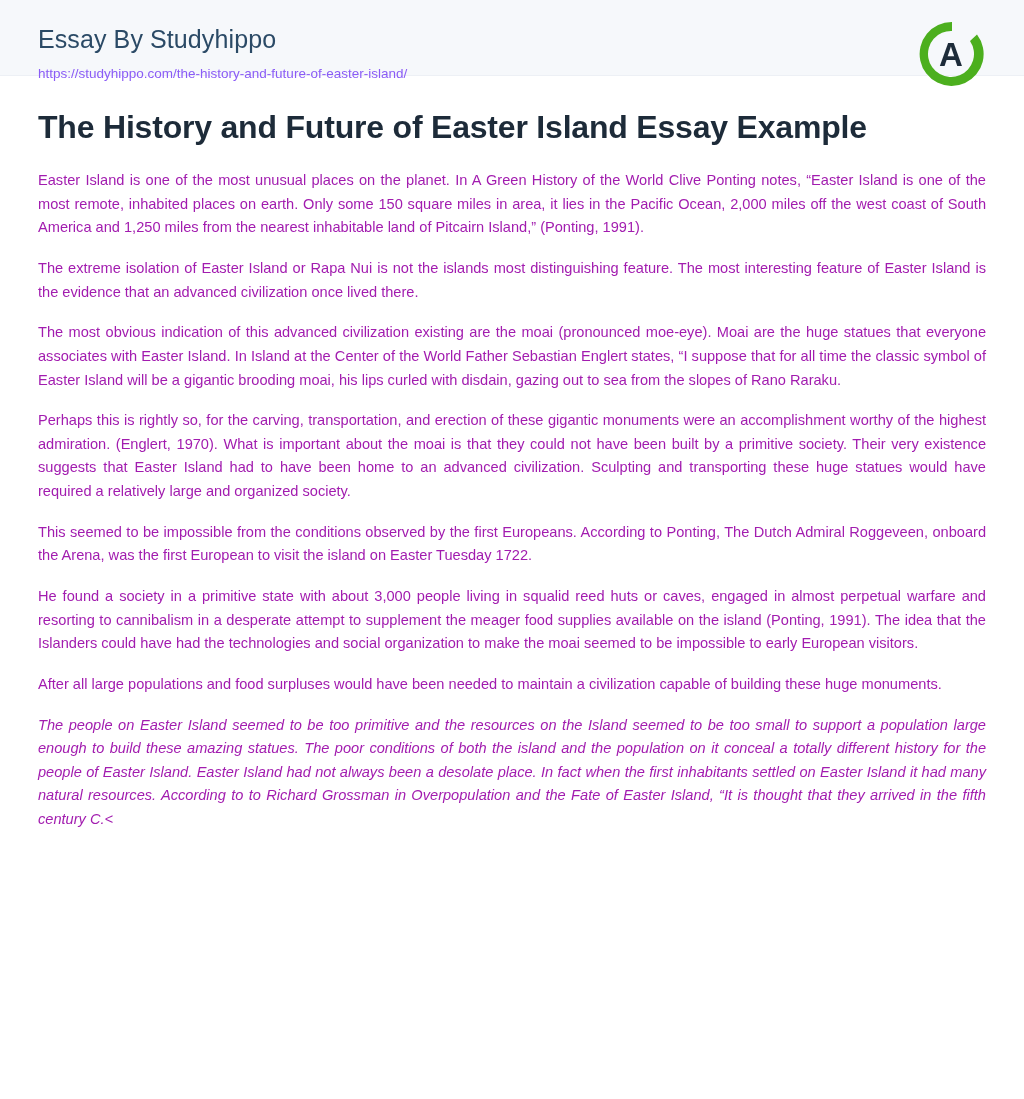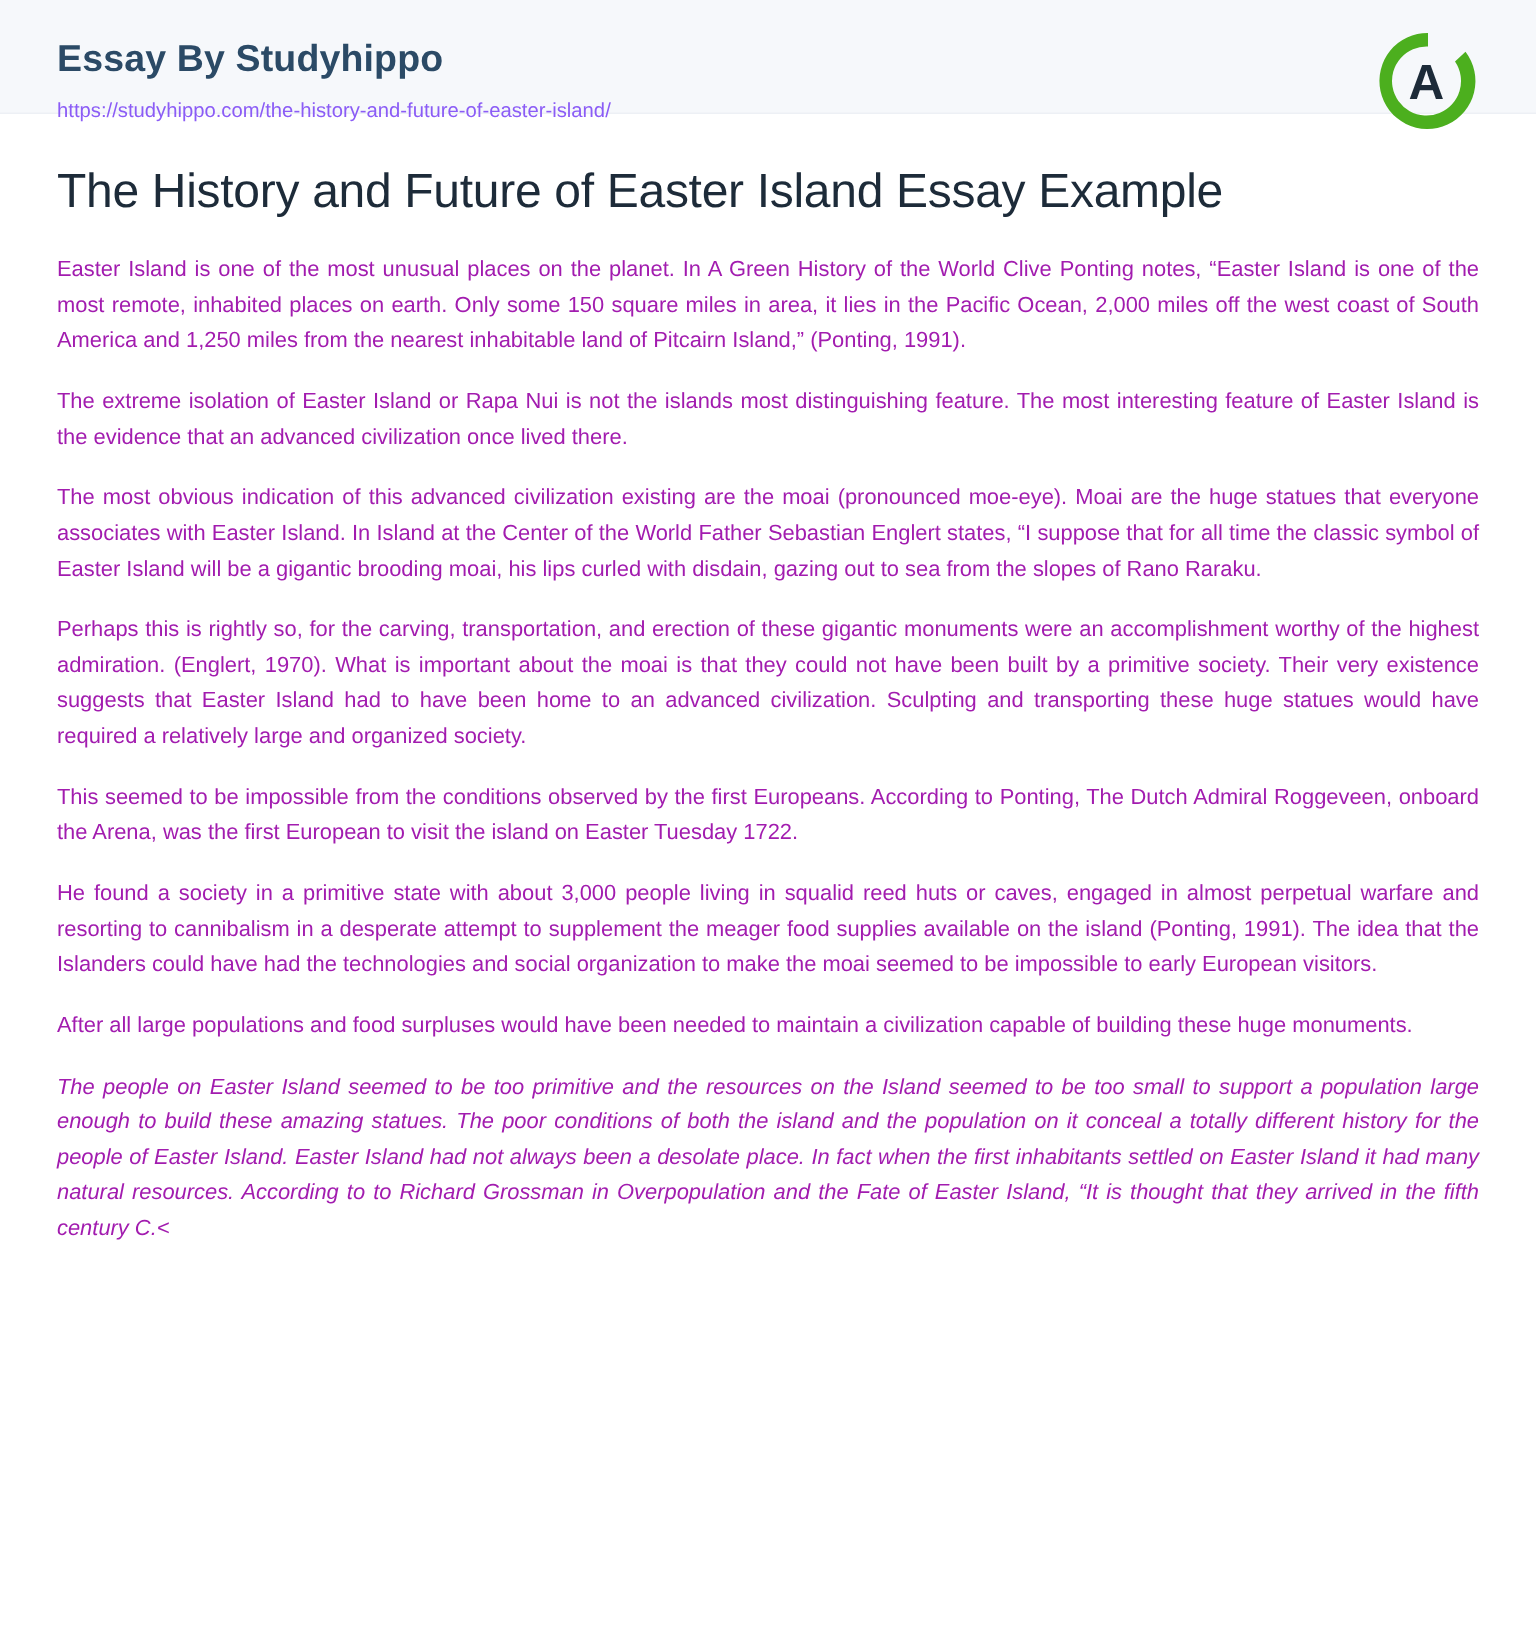--- a/index.html
+++ b/index.html
@@ -21,21 +21,21 @@
   .site-header {
     background: #f6f8fb;
     padding: 26px 38px 22px 38px;
     position: relative;
     height: 76px;
     box-sizing: border-box;
     border-bottom: 1px solid #edf0f5;
   }
   .brand {
     font-size: 25px;
-    font-weight: bold;
+    font-weight: normal;
     color: #2b4a66;
     letter-spacing: 0.1px;
     line-height: 1.1;
   }
   .site-url {
     margin-top: 12px;
     font-size: 13.5px;
     color: #8b5cf6;
     text-decoration: none;
     display: inline-block;
@@ -50,21 +50,21 @@
   .logo svg { display: block; }
 
   
   .article {
     padding: 26px 38px 40px 38px;
     box-sizing: border-box;
   }
   .article-title {
     font-size: 32px;
     line-height: 1.22;
-    font-weight: normal;
+    font-weight: bold;
     color: #1d2b39;
     margin: 6px 0 22px 0;
     letter-spacing: -0.2px;
   }
   .para {
     font-size: 14.6px;
     line-height: 1.62;
     color: #a21caf;
     margin: 0 0 17px 0;
     text-align: justify;

